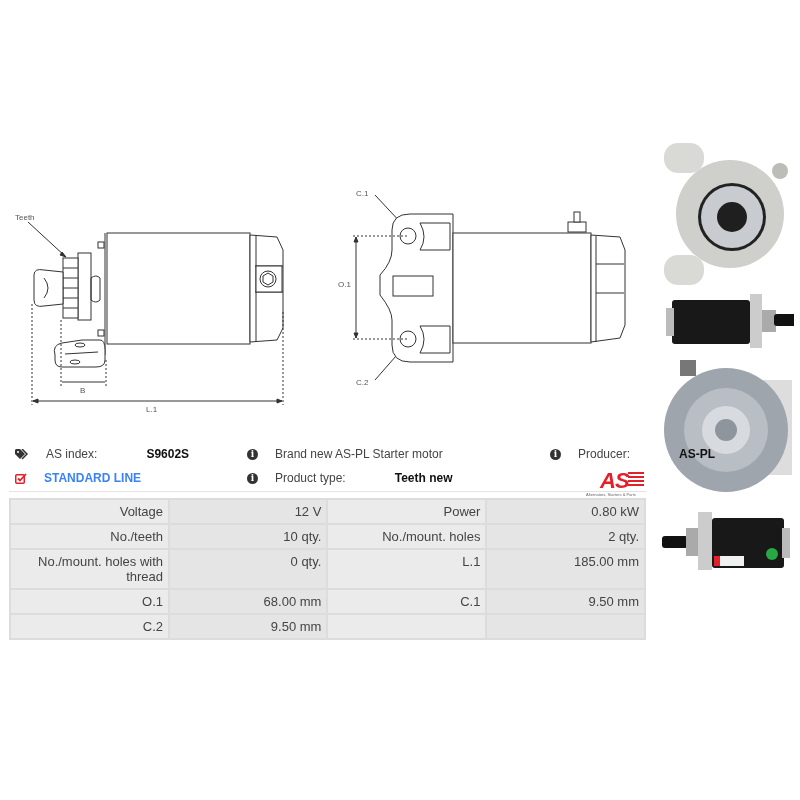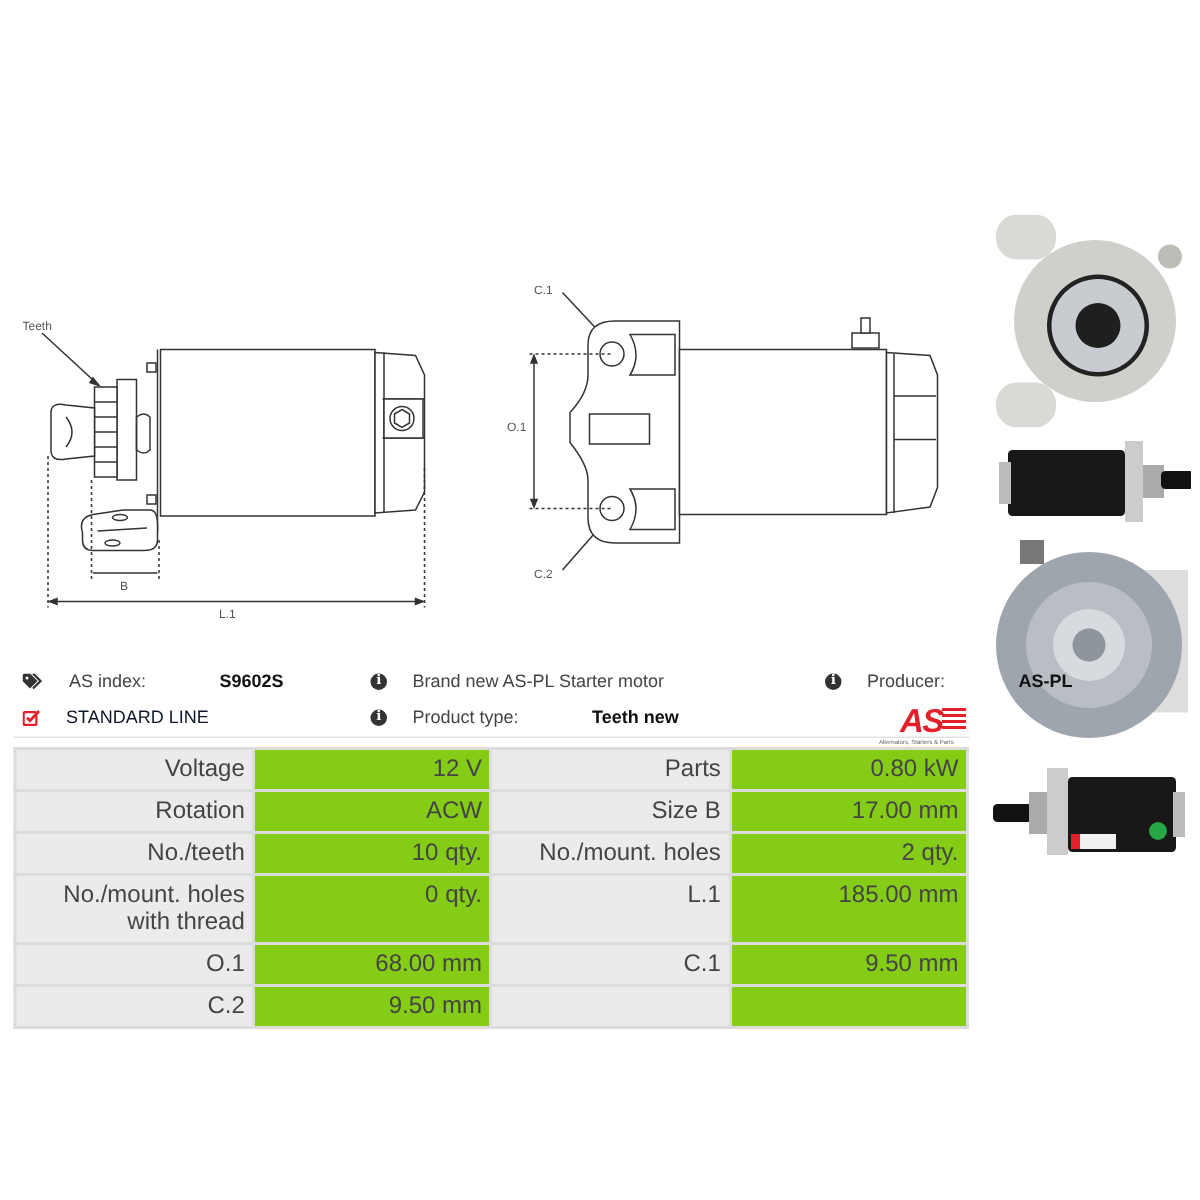--- a/index.html
+++ b/index.html
@@ -2,27 +2,27 @@
 <html><head>
 <meta charset="utf-8">
 <style>
   html, body { margin:0; padding:0; background:#ffffff; }
   body { width:800px; height:800px; position:relative; overflow:hidden;
          font-family:"Liberation Sans", "DejaVu Sans", sans-serif; color:#333; }
   .abs { position:absolute; }
   .drawing svg { display:block; }
   .info-line { position:absolute; font-size:12px; color:#444; display:flex; align-items:center; gap:17px; white-space:nowrap; }
   .info-line b { color:#111; font-weight:bold;margin-left:32px; }
-  .red { color:#0f172a; font-weight:normal; }
+  .red { color:#3b82f6; font-weight:bold; }
   .icon { display:inline-flex; align-items:center; justify-content:center; }
   .i-circle { width:11px; height:11px; border-radius:50%; background:#333; color:#fff; font-size:9px; font-weight:bold; font-family:"DejaVu Serif", serif; line-height:11px; }
-  table.specs { position:absolute; left:9px; top:498px; width:637px; border-collapse:collapse; font-size:16px; color:#444; }
+  table.specs { position:absolute; left:9px; top:498px; width:637px; border-collapse:collapse; font-size:13px; color:#444; }
   table.specs td { border:2px solid #dcdcdc; padding:4px 5px; text-align:right; vertical-align:top; height:15px; }
   table.specs td.lbl { background:#ebebeb; width:149px; }
-  table.specs td.val { background:#84cc16; width:149px; }
+  table.specs td.val { background:#e5e5e5; width:149px; }
   table.specs tr.tall td { height:28px; }
   .photo { position:absolute; }
   .divider { position:absolute; left:9px; width:637px; height:1px; background:#e3e3e3; }
 </style>
 </head>
 <body>
 
 <div class="abs drawing" style="left:0;top:200px;width:300px;height:220px;text-align:right;">
   <svg width="300" height="220" viewBox="0 0 300 220" fill="none" stroke="#333" stroke-width="1">
     <line x1="28" y1="22" x2="66" y2="57" stroke="#333"></line>
@@ -194,28 +194,22 @@
   <span class="abs" style="left:2px;top:24px;font-size:4px;color:#666;white-space:nowrap;">Alternators, Starters &amp; Parts</span>
 </div>
 
 <div class="divider" style="top:491px;"></div>
 
 <table class="specs">
   <tbody>
     <tr>
       <td class="lbl">Voltage</td>
       <td class="val">12 V</td>
-      <td class="lbl">Parts</td>
+      <td class="lbl">Power</td>
       <td class="val">0.80 kW</td>
-    </tr>
-    <tr>
-      <td class="lbl">Rotation</td>
-      <td class="val">ACW</td>
-      <td class="lbl">Size B</td>
-      <td class="val">17.00 mm</td>
     </tr>
     <tr>
       <td class="lbl">No./teeth</td>
       <td class="val">10 qty.</td>
       <td class="lbl">No./mount. holes</td>
       <td class="val">2 qty.</td>
     </tr>
     <tr class="tall">
       <td class="lbl">No./mount. holes with thread</td>
       <td class="val">0 qty.</td>

